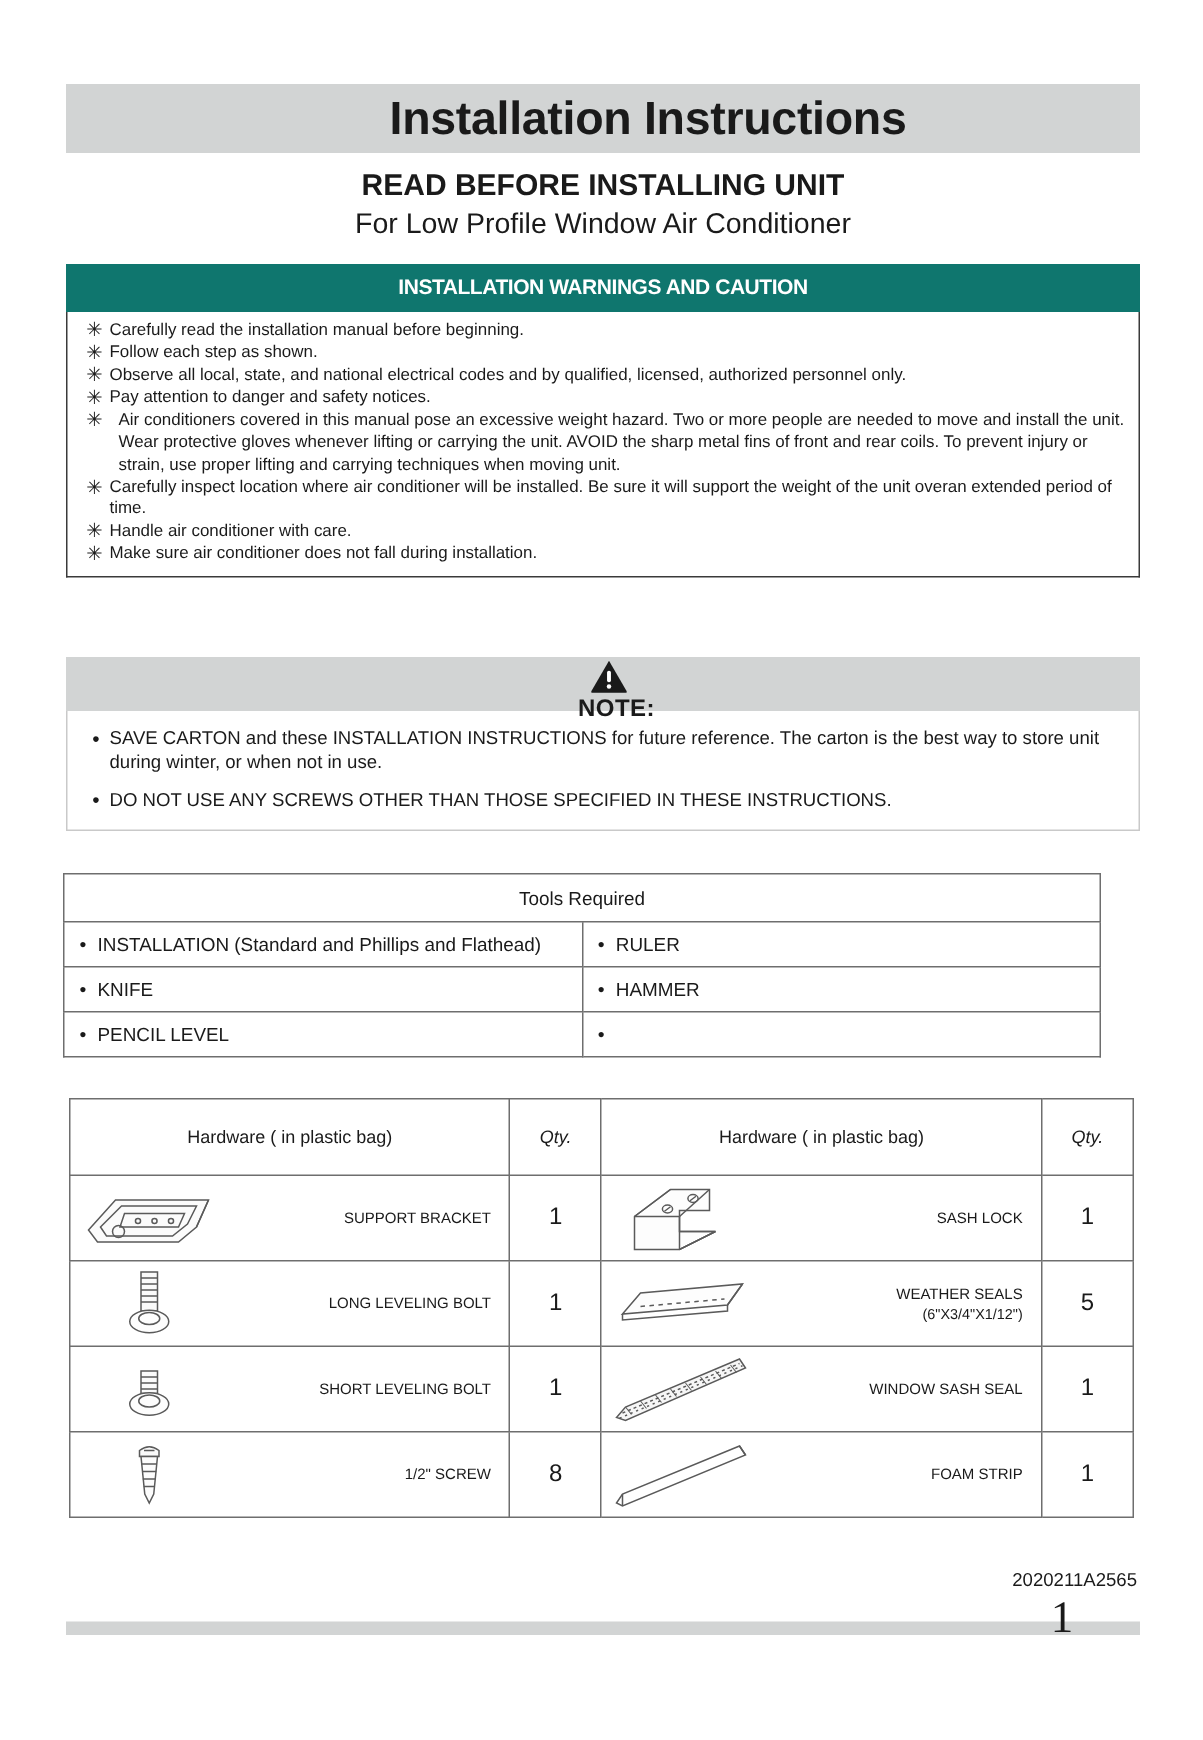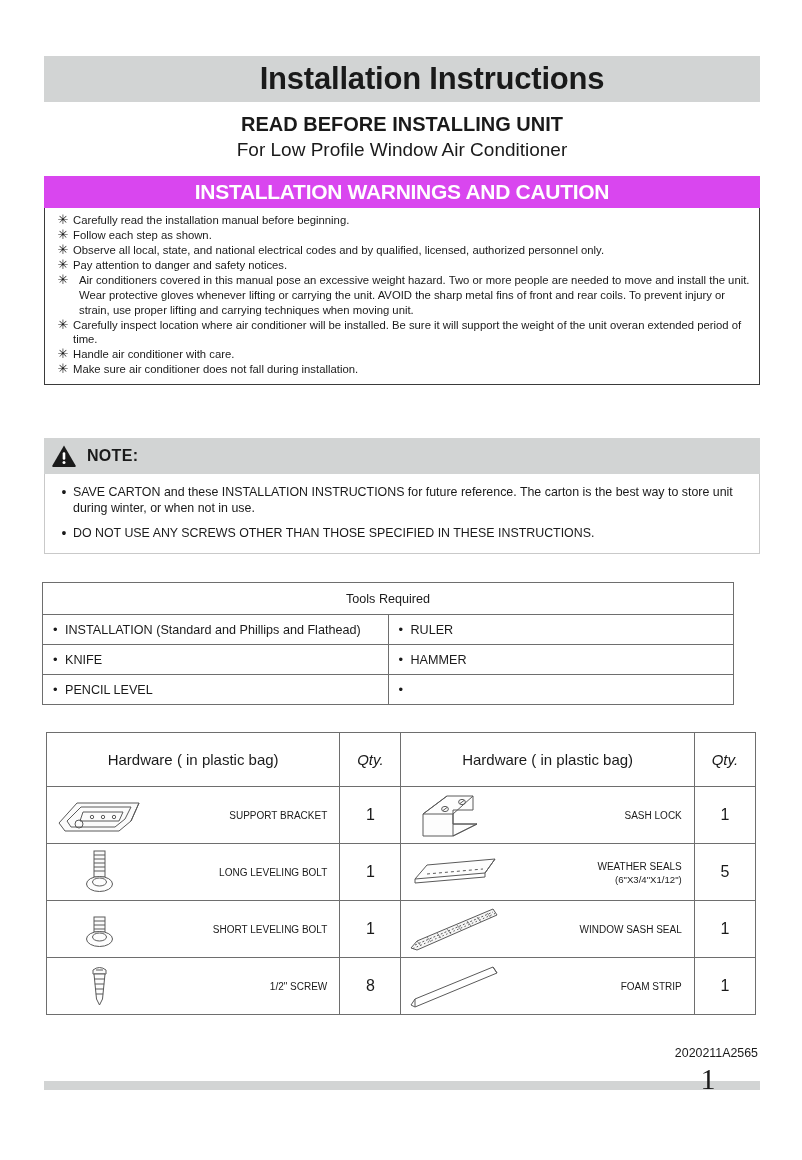--- a/index.html
+++ b/index.html
@@ -59,24 +59,24 @@
     color: #1a1a1a;
   }
 
   
   .warn-wrap {
     position: absolute;
     left: 44px; top: 176px;
     width: 716px;
   }
   .warn-head {
-    background: #d946ef;
+    background: #0f766e;
     color: #ffffff;
     text-align: center;
-    font-size: 21px;
+    font-size: 14px;
     font-weight: bold;
     letter-spacing: -0.3px;
     padding: 3px 0 4px 0;
     line-height: 25px;
   }
   .warn-body {
     border: 1px solid #3a3a3a;
     border-top: none;
     background: #ffffff;
     padding: 5px 8px 6px 8px;
@@ -107,22 +107,23 @@
   .note-wrap {
     position: absolute;
     left: 44px; top: 438px;
     width: 716px;
   }
   .note-head {
     background: #d2d4d4;
     height: 36px;
     display: flex;
     align-items: center;
-    padding-left: 7px;
+    padding-left: 18px;
     box-sizing: border-box;
+    flex-direction: column;
   }
   .tri-icon {
     width: 26px; height: 24px;
     flex: 0 0 26px;
     margin-right: 10px;
     display: block;
   }
   .note-label {
     font-size: 16px;
     font-weight: bold;
@@ -185,21 +186,21 @@
     border-collapse: collapse;
     font-size: 12.6px;
   }
   .hw-table td {
     border: 1px solid #6e6e6e;
     vertical-align: middle;
   }
   .hw-head td {
     text-align: center;
     padding: 18px 0;
-    font-size: 15px;
+    font-size: 12px;
     margin-left: 12px;
   }
   .col-item { width: 253px; }
   .col-qty  { width: 52px; font-style: italic; }
   .hw-row td { height: 54px; }
   .item-cell {
     padding: 0 10px 0 6px;
   }
   .item-inner {
     display: flex;

